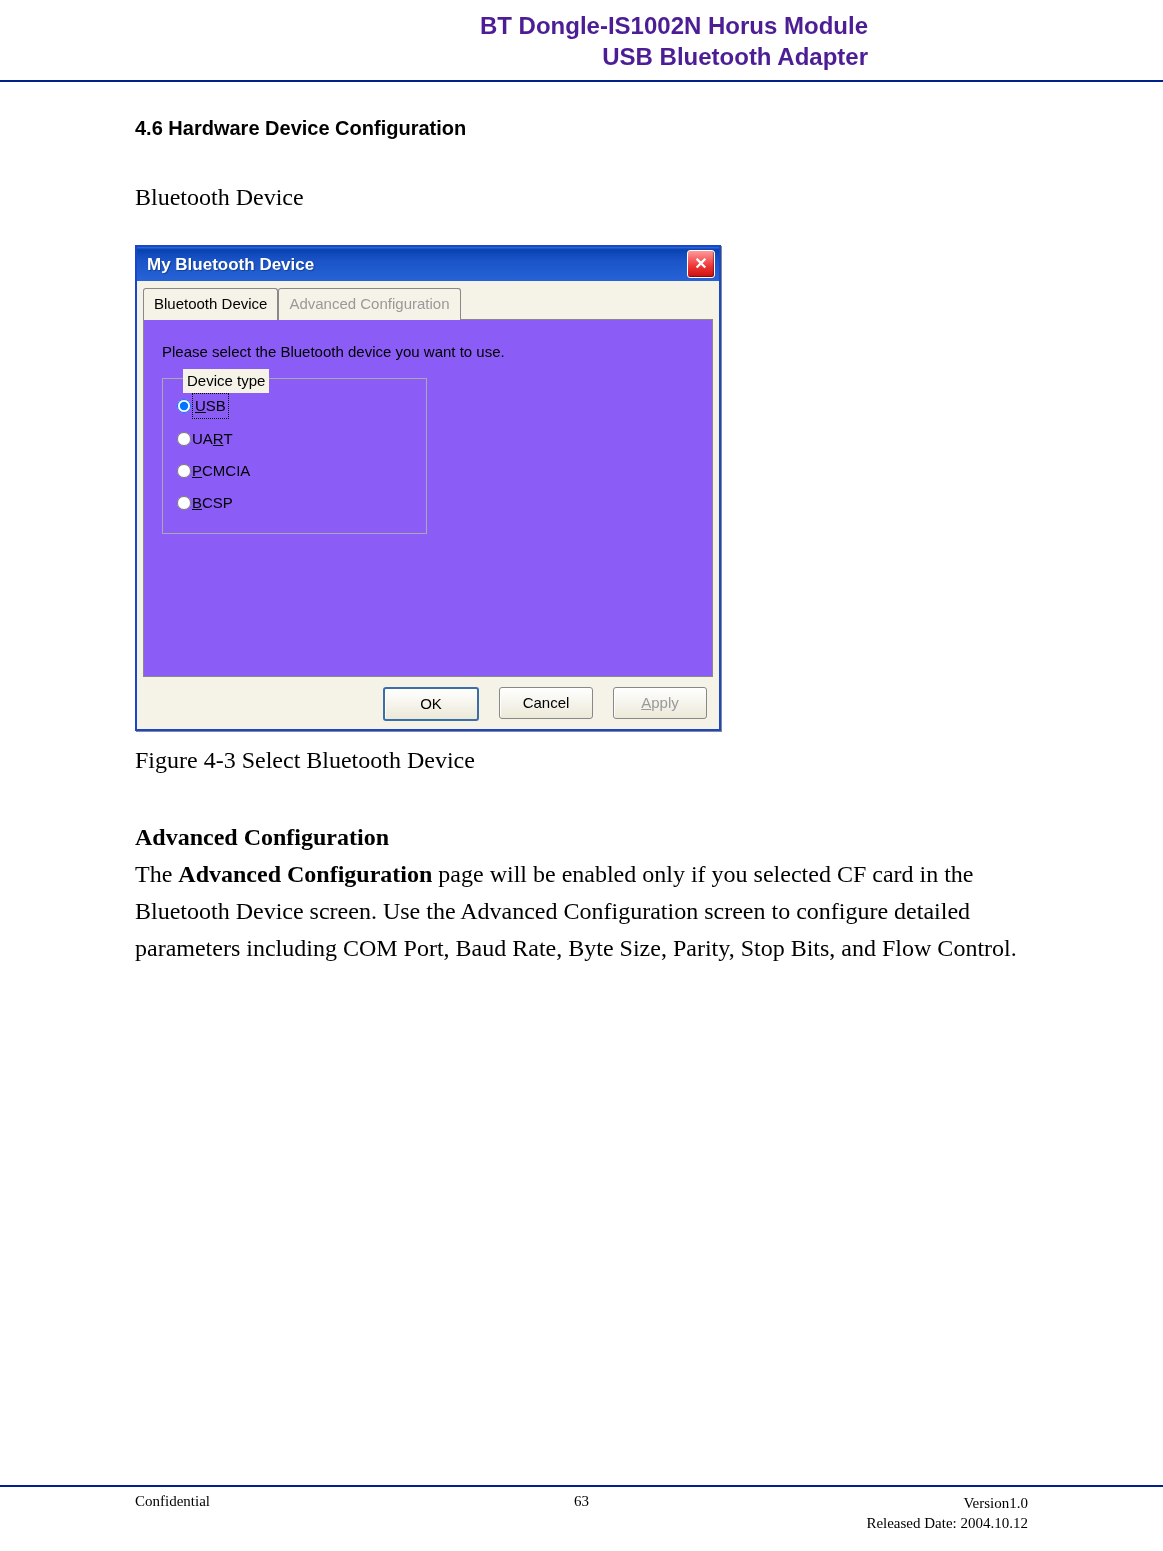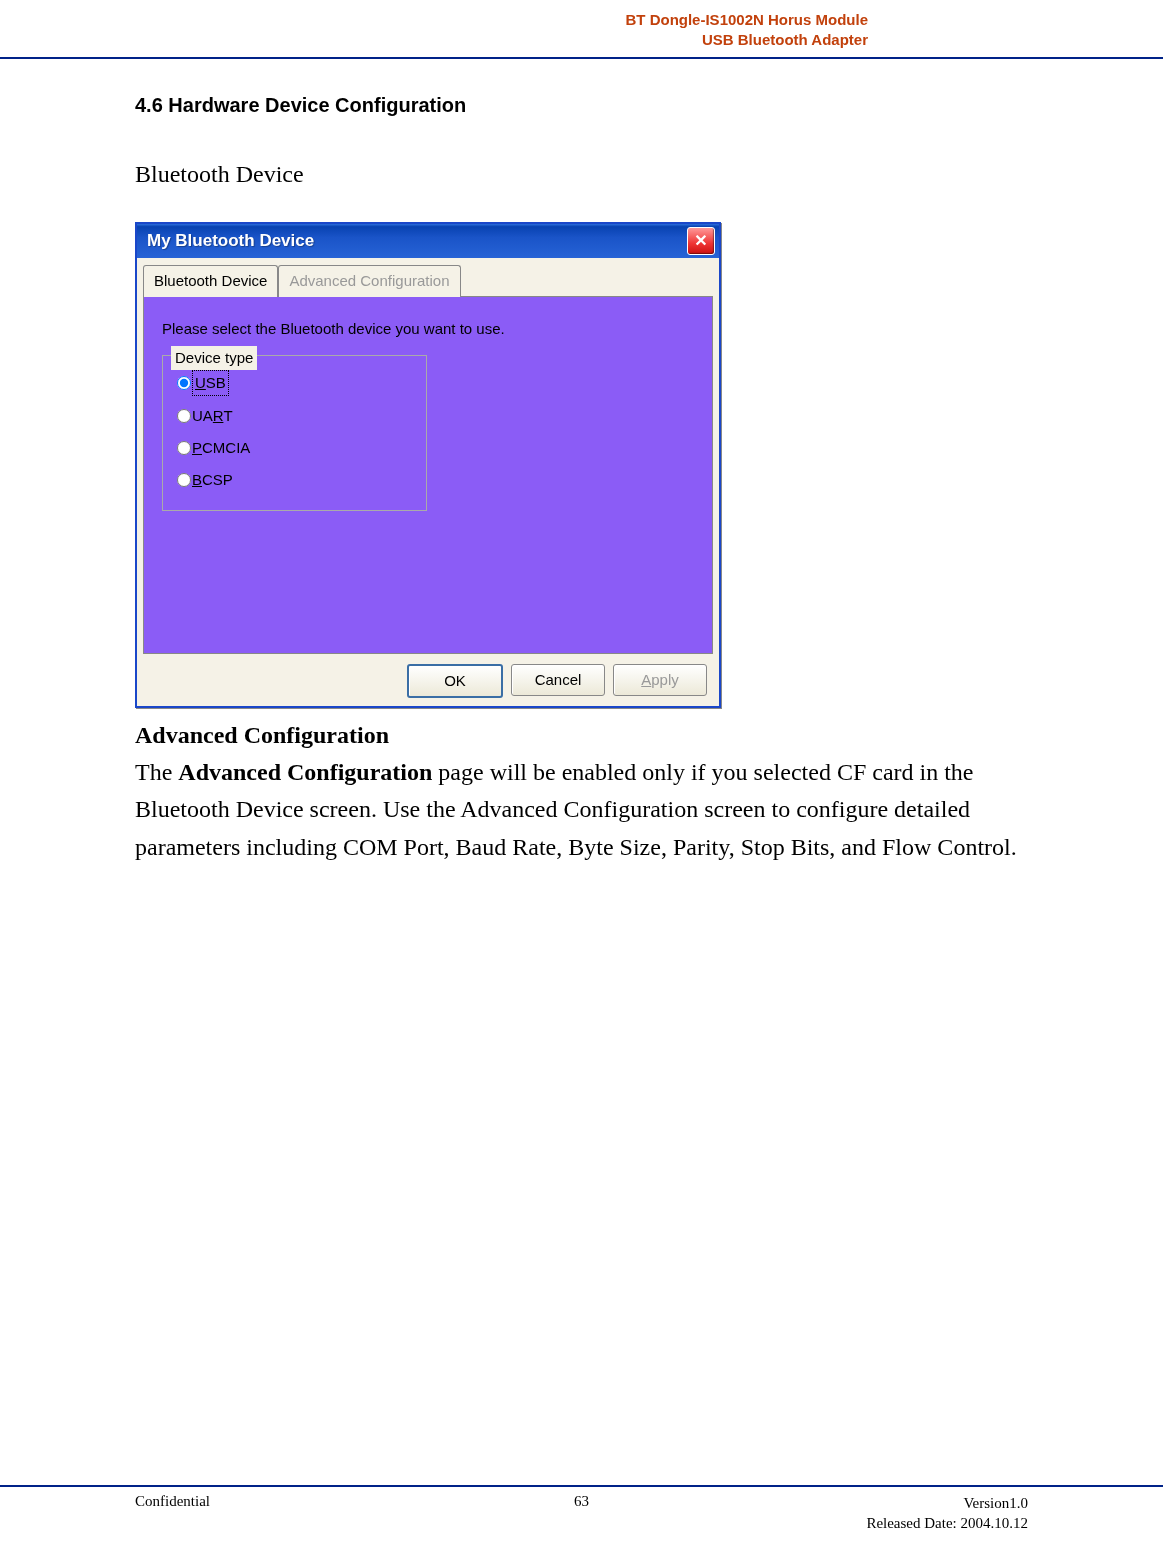--- a/index.html
+++ b/index.html
@@ -10,24 +10,24 @@
     width: 1163px;
   }
   .page {
     width: 1163px;
     min-height: 1551px;
     position: relative;
     box-sizing: border-box;
   }
   .header {
     text-align: right;
-    color: #c2410c;
+    color: #4c1d95;
     font-family: Arial, Helvetica, sans-serif;
     font-weight: bold;
-    font-size: 15px;
+    font-size: 24px;
     padding: 10px 295px 0 0;
     line-height: 1.3;
   }
   .hr-top {
     border: none;
     border-top: 2px solid #002288;
     margin: 8px 0 0 0;
     width: 100%;
   }
   .content {
@@ -141,21 +141,21 @@
   .groupbox {
     border: 1px solid #aaa;
     padding: 10px 14px 14px 14px;
     width: 235px;
     position: relative;
     margin-top: 6px;
   }
   .groupbox-legend {
     position: absolute;
     top: -10px;
-    left: 8px;
+    left: 20px;
     background: #f5f2e7;
     padding: 0 4px;
     font-size: 15px;
   }
   .radio-row {
     display: flex;
     align-items: center;
     gap: 1px;
     padding: 4px 0;
     font-size: 15px;
@@ -167,21 +167,21 @@
   }
   .radio-row .focus-box {
     border: 1px dotted #000;
     padding: 0 2px;
   }
   .underline-accel { text-decoration: underline; }
 
   .button-row {
     display: flex;
     justify-content: flex-end;
-    gap: 8px;
+    gap: 20px;
     padding: 10px 6px 0 0;
   }
   .win-btn {
     min-width: 92px;
     height: 30px;
     background: linear-gradient(to bottom, #fff, #ece9d8);
     border: 1px solid #888;
     border-radius: 3px;
     font-family: Tahoma, sans-serif;
     font-size: 15px;
@@ -290,20 +290,21 @@
           <div class="win-btn">Cancel</div>
           <div class="win-btn disabled">
             <span></span>
               <span class="underline-accel">A</span>
               <span>pply</span>
           </div>
         </div>
       </div>
     </div>
 
+    <div class="figure-caption">Figure 4-3 Select Bluetooth Device</div>
 
     <div>
       <div class="adv-title">Advanced Configuration</div>
       <div class="adv-body">
         <span>The </span><span class="bold">Advanced Configuration</span><span> page will be enabled only if you selected CF card in the Bluetooth Device screen. Use the Advanced Configuration screen to configure detailed parameters including COM Port, Baud Rate, Byte Size, Parity, Stop Bits, and Flow Control.</span>
       </div>
     </div>
 
   </div>
 

